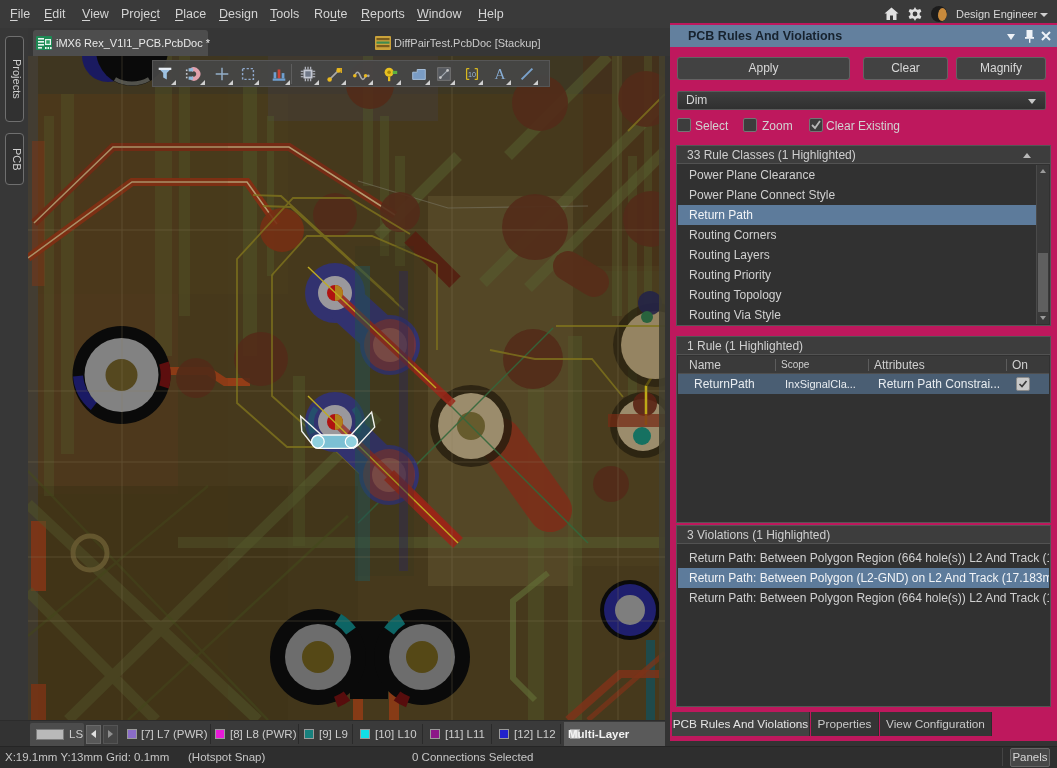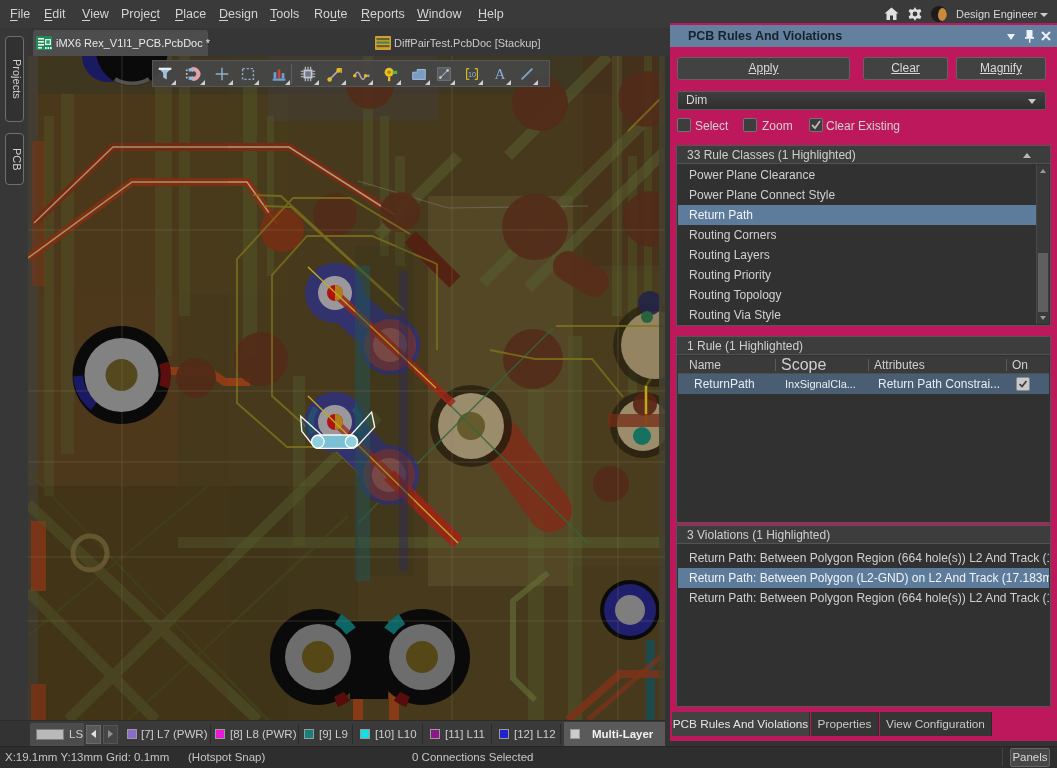--- a/index.html
+++ b/index.html
@@ -41,21 +41,21 @@
 
 
 #statusbar { position:absolute; left:0; top:746px; width:1057px; height:22px; background:#2e2e2e; border-top:1px solid #252525; }
 #statusbar .st { position:absolute; top:0; height:22px; line-height:21px; font-size:11.5px; color:#c6c6c6; white-space:nowrap; }
 
 
 #panel { position:absolute; left:670px; top:23px; width:387px; height:718px; background:#be185d; }
 #phead { position:absolute; left:0; top:2px; width:387px; height:22px; background:#63809e; }
 #phead .t { position:absolute; left:18px; top:0; height:22px; line-height:22px; font-size:12.5px; font-weight:bold; color:#17222e; }
 .pbtn { position:absolute; height:23px; background:#424242; border:1px solid #636363; border-radius:3px;
-  color:#d8d8d8; font-size:12px; text-align:center; line-height:21px;text-decoration:underline; }
+  color:#d8d8d8; font-size:12px; text-align:center; line-height:21px; }
 #pdrop { position:absolute; left:7px; top:68px; width:369px; height:19px; background:linear-gradient(#3e3e3e,#303030);
   border:1px solid #5a5a5a; border-radius:2px; color:#d6d6d6; font-size:12px; line-height:17px; padding-left:8px; }
 .cb { position:absolute; width:14px; height:14px; background:#3d3d3d; border:1px solid #747474; border-radius:2px; }
 .cblbl { position:absolute; font-size:12px; color:#d2d2d2; line-height:14px; }
 .pbox { position:absolute; left:6px; width:375px; background:#313131; border:1px solid #555555; }
 .pbox .hd { position:absolute; left:0; top:0; right:0; height:18px; background:#3d3d3d; border-bottom:1px solid #525252;
   color:#cfcfcf; font-size:12px; line-height:18px; padding-left:10px; }
 .row { position:absolute; left:1px; right:1px; height:20px; line-height:20px; font-size:12px; color:#d0d0d0;
   padding-left:11px; white-space:nowrap; overflow:hidden; }
 .row.sel { background:#5d7b9b; color:#f2f4f7; }
@@ -466,21 +466,21 @@
       <span class="txt" style="left:375px">[10] L10</span>
     <div class="div" style="left:422px"></div>
     <div class="sw" style="left:430px;background:#8c1788"></div>
       <span class="txt" style="left:445px">[11] L11</span>
     <div class="div" style="left:491px"></div>
     <div class="sw" style="left:499px;background:#2222cc"></div>
       <span class="txt" style="left:514px">[12] L12</span>
     <div class="div" style="left:560px"></div>
     <div class="abs" style="left:564px;top:1px;width:101px;height:25px;background:#5a5a5a"></div>
     <div class="sw" style="left:570px;background:#cccccc"></div>
-    <span class="txt" style="left:592px;font-weight:bold;color:#f2f2f2">Multi-Layer</span>
+    <span class="txt" style="left:568px;font-weight:bold;color:#f2f2f2">Multi-Layer</span>
   </div>
 
   <div id="statusbar">
     <span class="st" style="left:5px">X:19.1mm Y:13mm</span>
     <span class="st" style="left:106px">Grid: 0.1mm</span>
     <span class="st" style="left:188px">(Hotspot Snap)</span>
 
     <span class="st" style="left:412px">0 Connections Selected</span>
   </div>
   <div class="abs" style="left:1002px;top:748px;width:1px;height:18px;background:#444444"></div>
@@ -532,21 +532,21 @@
         <div class="abs" style="left:3px;top:4px;width:0;height:0;border-left:3.5px solid transparent;border-right:3.5px solid transparent;border-bottom:4px solid #9a9a9a"></div>
         <div class="abs" style="left:3px;bottom:4px;width:0;height:0;border-left:3.5px solid transparent;border-right:3.5px solid transparent;border-top:4px solid #9a9a9a"></div>
         <div class="abs" style="left:1px;top:88px;width:10px;height:59px;background:#5f5f5f"></div>
       </div>
     </div>
 
     <div class="pbox" style="top:313px;height:187px">
       <div class="hd">1 Rule (1 Highlighted)</div>
       <div class="abs" style="left:1px;top:19px;right:1px;height:18px;background:#3a3a3a;border-bottom:1px solid #4e4e4e">
         <span class="abs" style="left:11px;top:0;font-size:12px;color:#cfcfcf;line-height:18px">Name</span>
-        <span class="abs" style="left:103px;top:0;font-size:16px;color:#cfcfcf;line-height:18px">Scope</span>
+        <span class="abs" style="left:103px;top:0;font-size:10px;color:#cfcfcf;line-height:18px">Scope</span>
         <span class="abs" style="left:196px;top:0;font-size:12px;color:#cfcfcf;line-height:18px">Attributes</span>
         <span class="abs" style="left:334px;top:0;font-size:12px;color:#cfcfcf;line-height:18px">On</span>
         <div class="abs" style="left:97px;top:3px;width:1px;height:12px;background:#5c5c5c"></div>
         <div class="abs" style="left:190px;top:3px;width:1px;height:12px;background:#5c5c5c"></div>
         <div class="abs" style="left:328px;top:3px;width:1px;height:12px;background:#5c5c5c"></div>
       </div>
       <div class="abs" style="left:1px;top:37px;right:1px;height:20px;background:#4a5e73">
         <span class="abs" style="left:16px;top:0;font-size:12px;color:#e8ecf0;line-height:20px">ReturnPath</span>
         <span class="abs" style="left:107px;top:0;font-size:11px;color:#e8ecf0;line-height:20px">InxSignalCla...</span>
         <span class="abs" style="left:200px;top:0;font-size:12px;color:#e8ecf0;line-height:20px">Return Path Constrai...</span>

